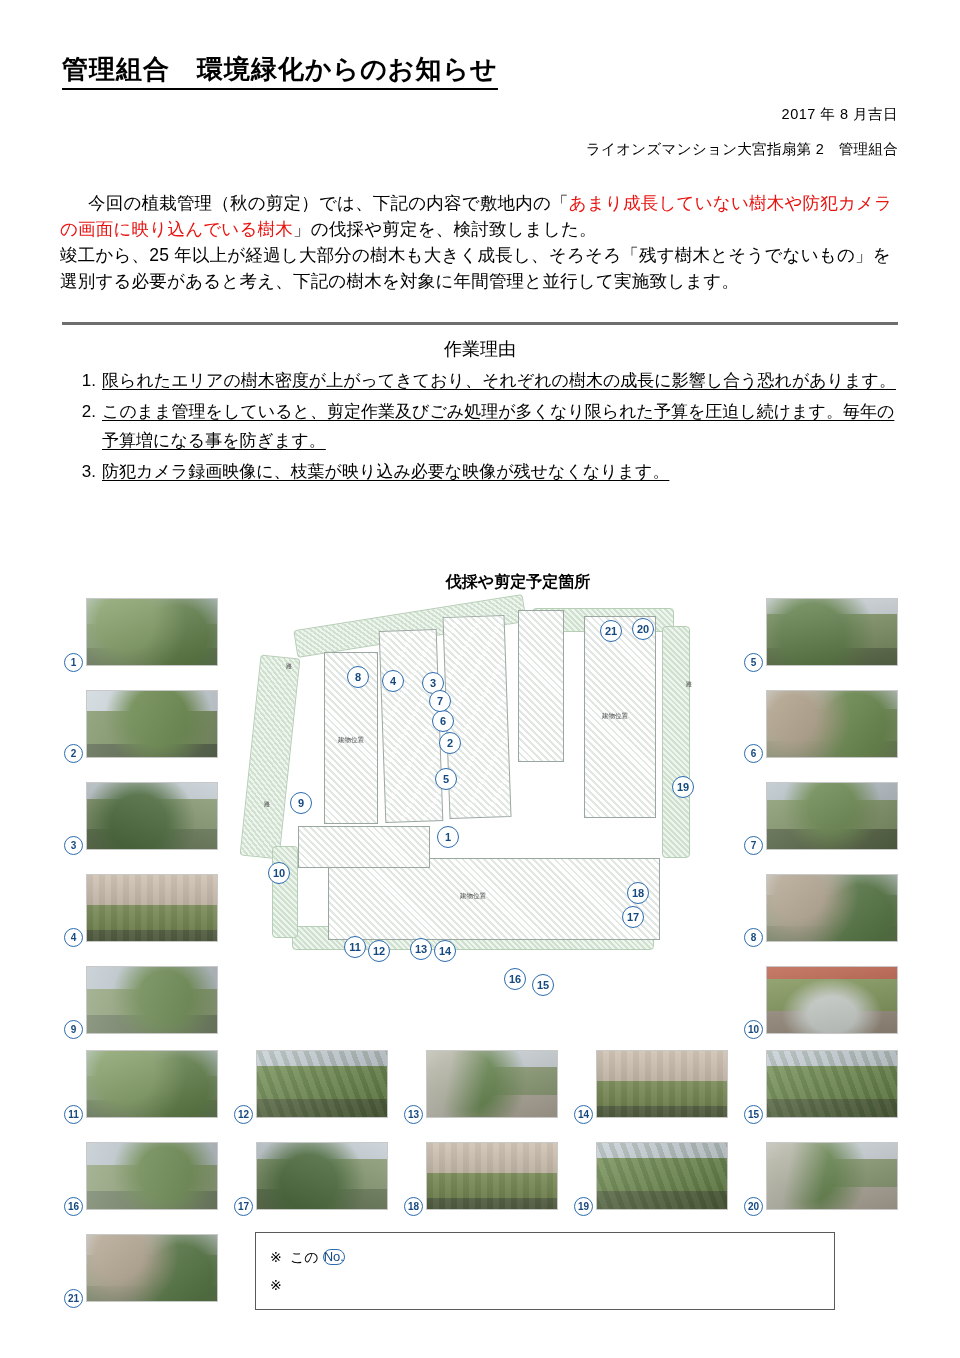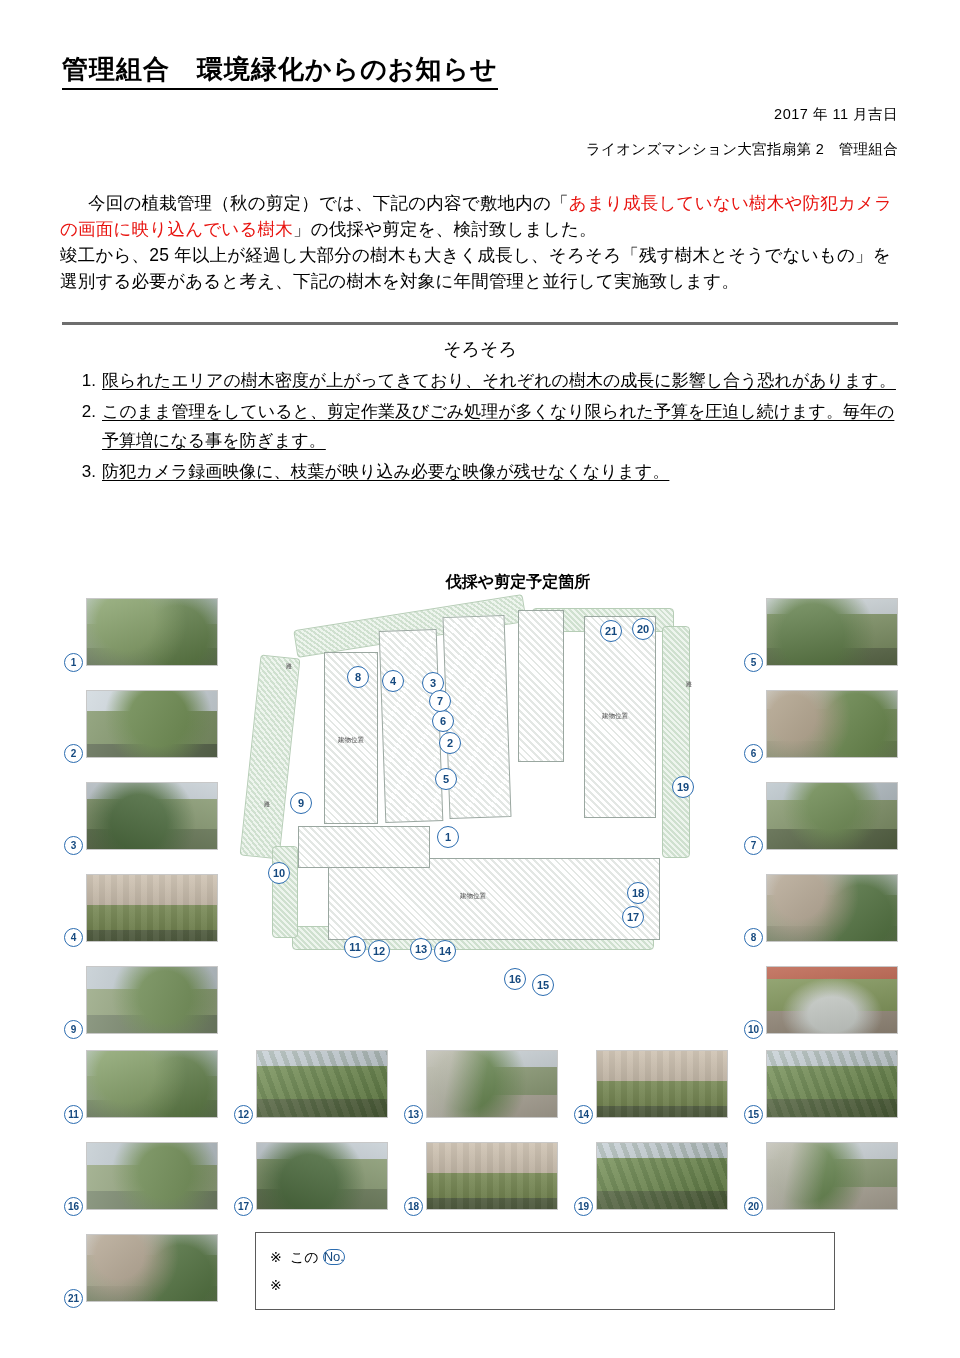--- a/index.html
+++ b/index.html
@@ -278,31 +278,31 @@
     margin: 0 4px;
     vertical-align: middle;
   }
 </style>
 </head>
 <body>
 
 <div class="page">
 
   <div class="title">管理組合　環境緑化からのお知らせ</div>
-  <div class="date-line">2017 年 11 月吉日</div>
+  <div class="date-line">2017 年 8 月吉日</div>
   <div class="org-line">ライオンズマンション大宮指扇第 2　管理組合</div>
 
   <div class="intro">
     <span class="ind"></span><span>今回の植栽管理（秋の剪定）では、下記の内容で敷地内の「</span><span class="red">あまり成長していない樹木や防犯カメラの画面に映り込んでいる樹木</span><span>」の伐採や剪定を、検討致しました。</span><br>
     <span>竣工から、25 年以上が経過し大部分の樹木も大きく成長し、そろそろ「残す樹木とそうでないもの」を選別する必要があると考え、下記の樹木を対象に年間管理と並行して実施致します。</span>
   </div>
 
   <div class="rule"></div>
 
-  <div class="reason-head">そろそろ</div>
+  <div class="reason-head">作業理由</div>
 
   <div class="reason-list">
     <div class="reason-item">
       <div class="reason-num">1.</div>
       <div class="reason-text">限られたエリアの樹木密度が上がってきており、それぞれの樹木の成長に影響し合う恐れがあります。</div>
     </div>
     <div class="reason-item">
       <div class="reason-num">2.</div>
       <div class="reason-text">このまま管理をしていると、剪定作業及びごみ処理が多くなり限られた予算を圧迫し続けます。毎年の予算増になる事を防ぎます。</div>
     </div>

